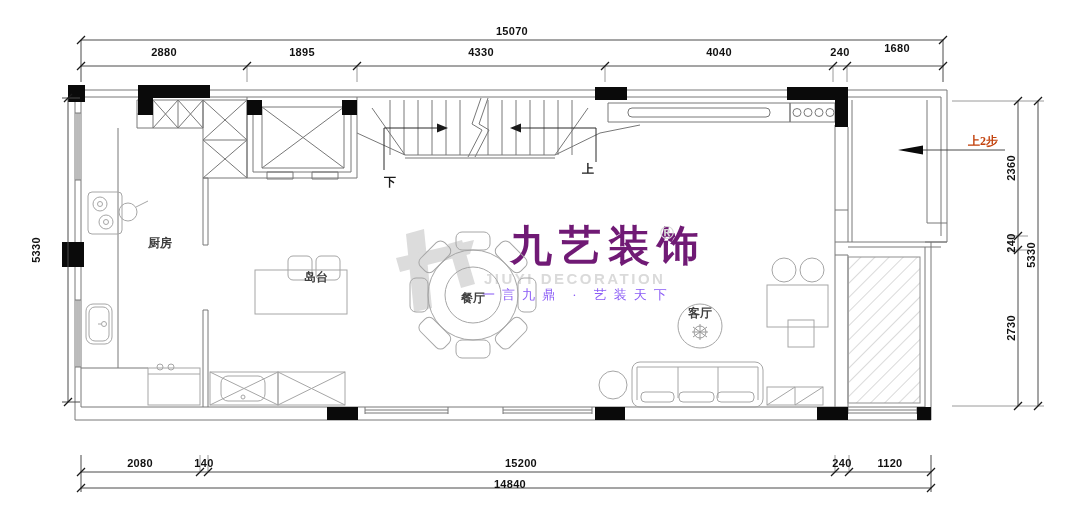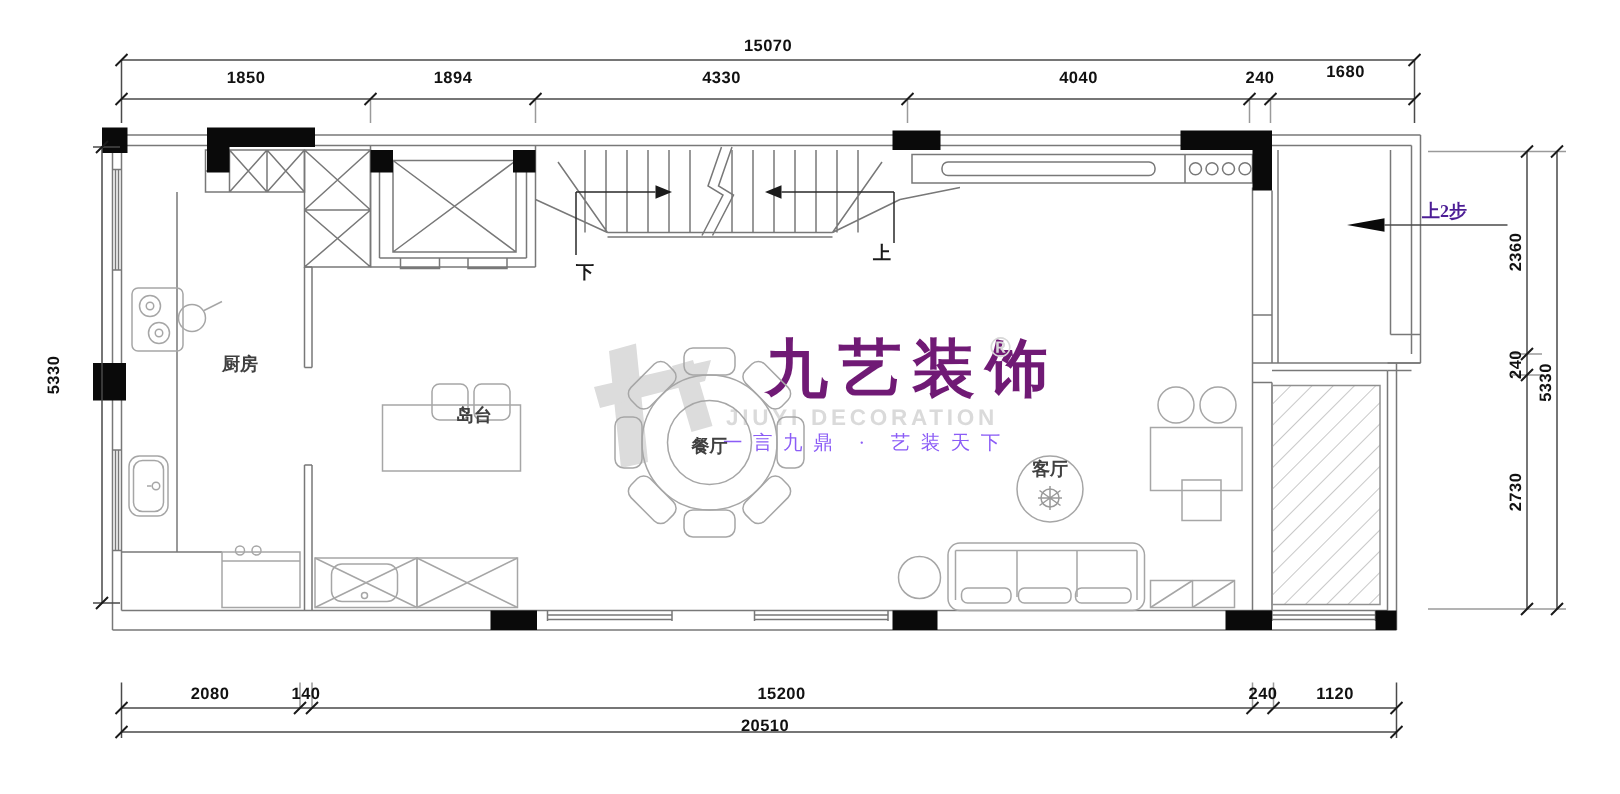--- a/index.html
+++ b/index.html
@@ -5,21 +5,21 @@
   html,body{margin:0;padding:0;background:#fff;}
   #canvas{position:relative;width:1080px;height:529px;background:#fff;overflow:hidden;
           font-family:"Liberation Sans",sans-serif;}
   svg{position:absolute;left:0;top:0;}
   #plan-svg{z-index:2;}
   .lbl{position:absolute;transform:translate(-50%,-50%);white-space:nowrap;z-index:3;color:#111;}
   .dim{font:700 11px "Liberation Sans",sans-serif;letter-spacing:0.3px;}
   .dim.vert{transform:translate(-50%,-50%) rotate(-90deg);}
   .room{font:700 12px "Liberation Serif",serif;color:#404040;}
   .stairlab{font:700 12px "Liberation Serif",serif;color:#1a1a1a;}
-  .entrylab{font:700 12px "Liberation Serif",serif;color:#4c1d95;}
+  .entrylab{font:700 12px "Liberation Serif",serif;color:#c2410c;margin-left:20px;}
   #watermark{position:absolute;left:396px;top:222px;width:310px;height:95px;z-index:1;}
   #wm-brand{position:absolute;left:82px;top:-4px;font:700 42px "Liberation Sans",sans-serif;
             letter-spacing:7px;color:#701a75;margin-left:32px;}
   #wm-reg{position:absolute;left:264px;top:0px;font:700 19px "Liberation Sans",sans-serif;color:#d8d8d8;}
   #wm-en{position:absolute;left:88px;top:48px;font:700 15px "Liberation Sans",sans-serif;
          letter-spacing:2.5px;color:#dadada;}
   #wm-slogan{position:absolute;left:86px;top:64px;font:400 13px "Liberation Serif",serif;
              letter-spacing:7px;color:#8b5cf6;}
 </style>
 </head>
@@ -241,33 +241,33 @@
       <path d="M1018,101 V406 M1038,101 V406"></path>
       <path stroke="#9a9a9a" d="M952,101 H1044 M1008,236 H1028 M1008,250 H1028 M952,406 H1044"></path>
       <g stroke="#1a1a1a" stroke-width="1.3">
         <path d="M1014,105 L1022,97 M1014,240 L1022,232 M1014,254 L1022,246 M1014,410 L1022,402
                  M1034,105 L1042,97 M1034,410 L1042,402"></path>
       </g>
     </g>
   </svg>
 
   <span class="lbl dim" style="left:512px;top:31px">15070</span>
-  <span class="lbl dim" style="left:164px;top:52px">1850</span>
-  <span class="lbl dim" style="left:302px;top:52px">1894</span>
+  <span class="lbl dim" style="left:164px;top:52px">2880</span>
+  <span class="lbl dim" style="left:302px;top:52px">1895</span>
   <span class="lbl dim" style="left:481px;top:52px">4330</span>
   <span class="lbl dim" style="left:719px;top:52px">4040</span>
   <span class="lbl dim" style="left:840px;top:52px">240</span>
   <span class="lbl dim" style="left:897px;top:48px">1680</span>
 
   <span class="lbl dim" style="left:140px;top:463px">2080</span>
   <span class="lbl dim" style="left:204px;top:463px">140</span>
   <span class="lbl dim" style="left:521px;top:463px">15200</span>
   <span class="lbl dim" style="left:842px;top:463px">240</span>
   <span class="lbl dim" style="left:890px;top:463px">1120</span>
-  <span class="lbl dim" style="left:510px;top:484px">20510</span>
+  <span class="lbl dim" style="left:510px;top:484px">14840</span>
 
   <span class="lbl dim vert" style="left:36px;top:250px">5330</span>
   <span class="lbl dim vert" style="left:1011px;top:168px">2360</span>
   <span class="lbl dim vert" style="left:1011px;top:243px">240</span>
   <span class="lbl dim vert" style="left:1011px;top:328px">2730</span>
   <span class="lbl dim vert" style="left:1031px;top:255px">5330</span>
 
   <span class="lbl room" style="left:160px;top:243px">厨房</span>
   <span class="lbl room" style="left:316px;top:277px">岛台</span>
   <span class="lbl room" style="left:473px;top:298px">餐厅</span>

